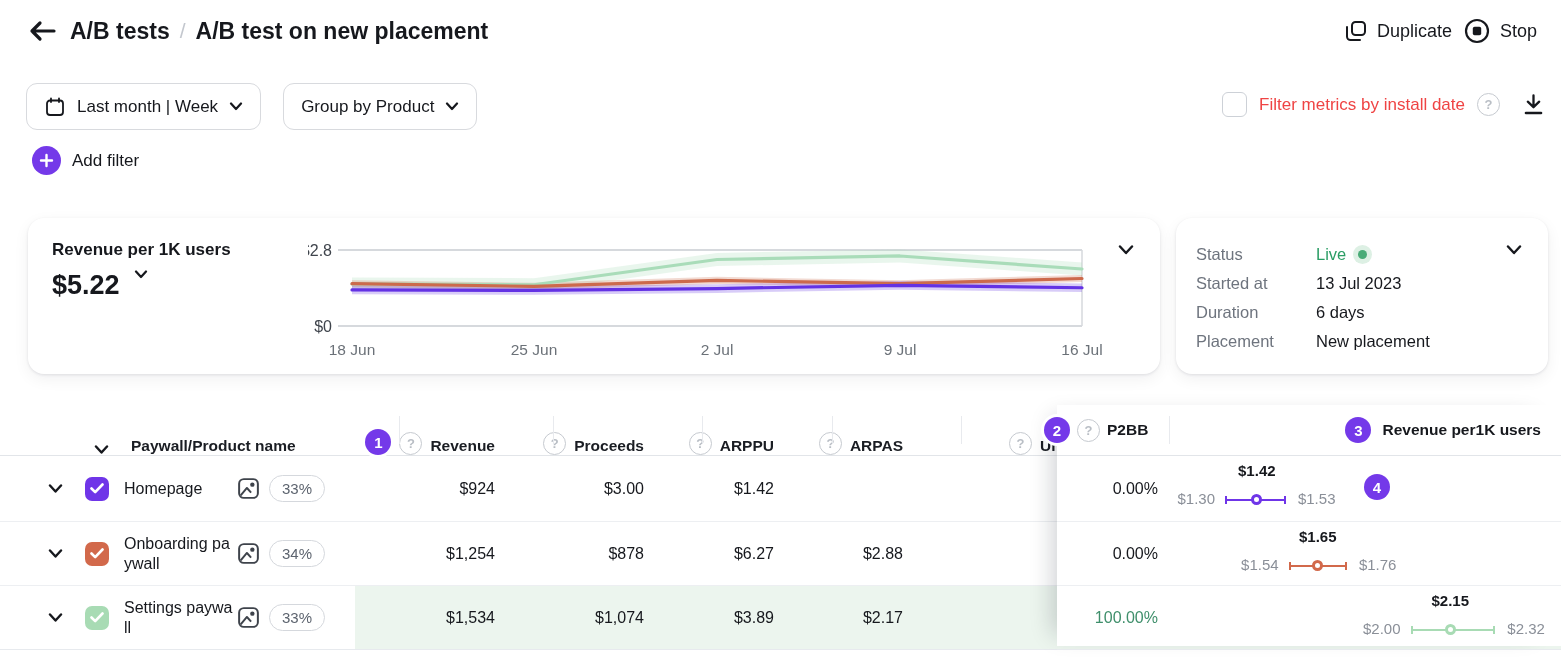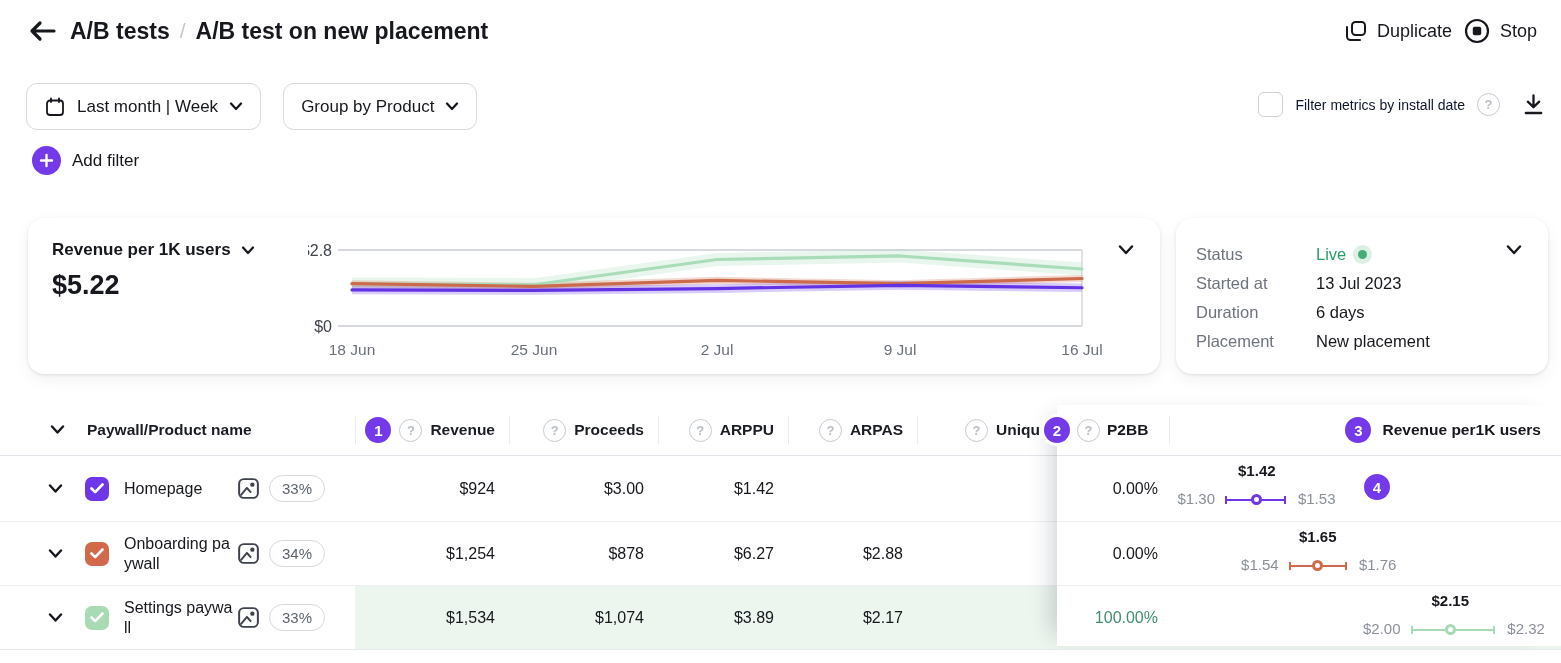--- a/index.html
+++ b/index.html
@@ -15,29 +15,29 @@
   .action-btn{display:flex;align-items:center;gap:10px;font-size:18px;font-weight:500;color:#16181d;background:none;border:none;cursor:pointer;font-family:inherit;}
 
   
   .filters-r1{position:absolute;left:26px;top:83px;display:flex;gap:22px;}
   .filters-r2{position:absolute;left:26px;top:145px;display:flex;align-items:center;gap:14px;}
   .filter-btn{display:flex;align-items:center;gap:11px;height:47px;padding:0 17px;border:1px solid #d8dade;border-radius:11px;background:#fff;font-size:17px;color:#16181d;font-family:inherit;cursor:pointer;}
   .add-filter{display:flex;align-items:center;gap:11px;background:none;border:none;font-size:17px;color:#16181d;font-family:inherit;cursor:pointer;}
   .plus-circle{width:29px;height:29px;border-radius:50%;display:flex;align-items:center;justify-content:center;}
   .install-filter{position:absolute;top:92px;right:16px;display:flex;align-items:center;gap:12px;}
   .checkbox{width:23px;height:23px;border:1.5px solid #cdd1d7;border-radius:6px;background:#fff;cursor:pointer;}
-  .install-label{font-size:14px;color:#0f172a;}
+  .install-label{font-size:17px;color:#ef4444;}
   .help-icon{width:21px;height:21px;border-radius:50%;border:1.5px solid #c6cad0;color:#b9bec5;font-size:13px;font-weight:700;display:flex;align-items:center;justify-content:center;cursor:pointer;flex:0 0 auto;}
   .dl-btn{background:none;border:none;padding:0;margin-left:10px;cursor:pointer;display:flex;}
 
   
   .card{position:absolute;top:218px;background:#fff;border-radius:16px;box-shadow:0 1px 3px rgba(16,24,40,.10),0 5px 16px rgba(16,24,40,.06);}
   .chart-card{left:28px;width:1132px;height:156px;}
   .status-card{left:1176px;width:372px;height:156px;}
-  .metric-head{position:absolute;left:24px;top:22px;display:flex;align-items:center;gap:10px;cursor:pointer;}
+  .metric-head{position:absolute;left:24px;top:22px;display:flex;align-items:center;gap:10px;cursor:pointer;flex-direction:column;}
   .metric-title{font-size:17px;font-weight:700;}
   .metric-value{position:absolute;left:24px;top:52px;font-size:27px;font-weight:700;}
   .card-chevron{position:absolute;right:20px;top:26px;background:none;border:none;cursor:pointer;display:flex;}
   .chart-svg{position:absolute;left:280px;top:12px;}
 
   .status-grid{position:absolute;left:20px;top:22px;right:48px;}
   .status-row{display:flex;height:29px;align-items:center;font-size:16.5px;}
   .status-label{width:120px;color:#6e747e;flex:0 0 auto;}
   .status-value{color:#16181d;}
   .live-wrap{display:flex;align-items:center;gap:7px;}
@@ -45,21 +45,21 @@
   .live-dot{width:19px;height:19px;border-radius:50%;background:#ddf0e4;display:flex;align-items:center;justify-content:center;}
   .live-dot::after{content:'';width:9px;height:9px;border-radius:50%;background:#49ab77;}
 
   
   .table-wrap{position:absolute;left:0;top:405px;width:1561px;height:245px;}
   .trow{display:grid;grid-template-columns:355px 154px 149px 130px 129px 644px;align-items:stretch;}
   .thead{height:50px;border-bottom:1px solid #e2e5e9;}
   .tr1{height:65px;border-bottom:1px solid #edeff2;}
   .tr2{height:63px;border-bottom:1px solid #edeff2;}
   .tr3{height:63px;border-bottom:1px solid #e7eaee;}
-  .hcell{display:flex;align-items:center;justify-content:flex-end;gap:8px;padding-right:14px;font-size:15.5px;font-weight:700;color:#1a1d23;position:relative;}
+  .hcell{display:flex;align-items:flex-end;justify-content:flex-end;gap:8px;padding-right:14px;font-size:15.5px;font-weight:700;color:#1a1d23;position:relative;margin-left:44px;}
   .hcell.sep::before{content:'';position:absolute;left:0;top:11px;bottom:11px;width:1px;background:#e8eaee;}
   .hcell.name-h{justify-content:flex-start;padding-left:50px;gap:22px;}
   .hcell.uniq-h{justify-content:flex-start;padding-left:48px;}
   .vcell{display:flex;align-items:center;justify-content:flex-end;padding-right:14px;font-size:16px;color:#16181d;}
   .highlight .vcell{background:#ecf5ee;}
   .name-cell{display:flex;align-items:center;padding-left:48px;gap:0;}
   .row-chevron{background:none;border:none;cursor:pointer;display:flex;padding:0;margin-right:22px;}
   .row-check{width:24px;height:24px;border-radius:7px;display:flex;align-items:center;justify-content:center;cursor:pointer;flex:0 0 auto;}
   .row-name{font-size:16px;line-height:1.25;width:112px;margin-left:15px;word-break:break-all;}
   .img-icon{display:flex;flex:0 0 auto;cursor:pointer;}

